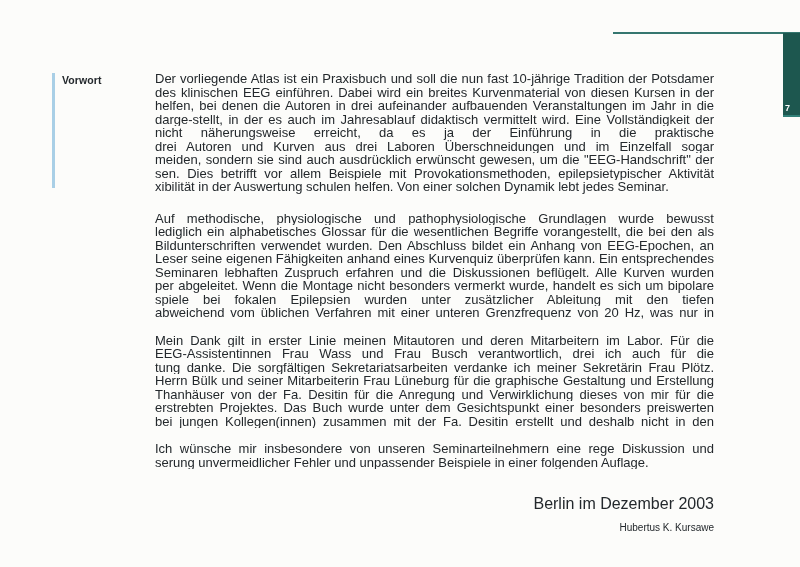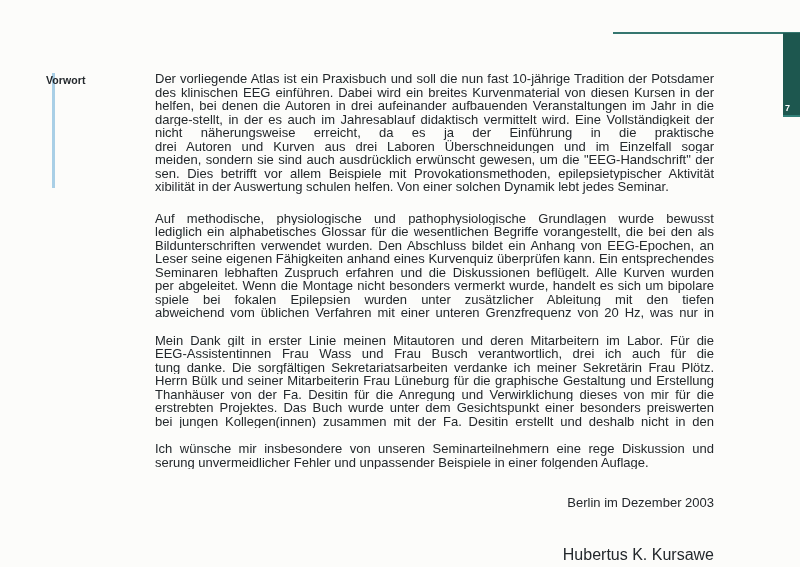--- a/index.html
+++ b/index.html
@@ -51,21 +51,21 @@
   .accent-line {
     position: absolute;
     left: 52px;
     top: 73px;
     width: 3px;
     height: 115px;
     background: var(--accent-blue);
   }
   .section-title {
     position: absolute;
-    left: 46px;
+    left: 62px;
     top: 74px;
     font-size: 10.5px;
     font-weight: bold;
     letter-spacing: 0.1px;
     color: var(--ink);
   }
   .body-text {
     position: absolute;
     left: 155px;
     top: 72px;
@@ -80,28 +80,28 @@
     height: 13.5px;
     overflow: hidden;
     text-align: justify;
     text-align-last: justify;
   }
   .line.last { text-align-last: left; }
   .dateline {
     position: absolute;
     top: 495px;
     right: 86px;
-    font-size: 13px;
+    font-size: 16px;
     color: var(--ink);
   }
   .signature {
     position: absolute;
-    top: 546px;
+    top: 522px;
     right: 86px;
-    font-size: 16px;
+    font-size: 10px;
     color: var(--ink);
   }
 </style>
 </head>
 <body>
 
 <div class="page">
   <div class="top-rule"></div>
   <div class="page-tab">
     <span class="page-num">7</span>

